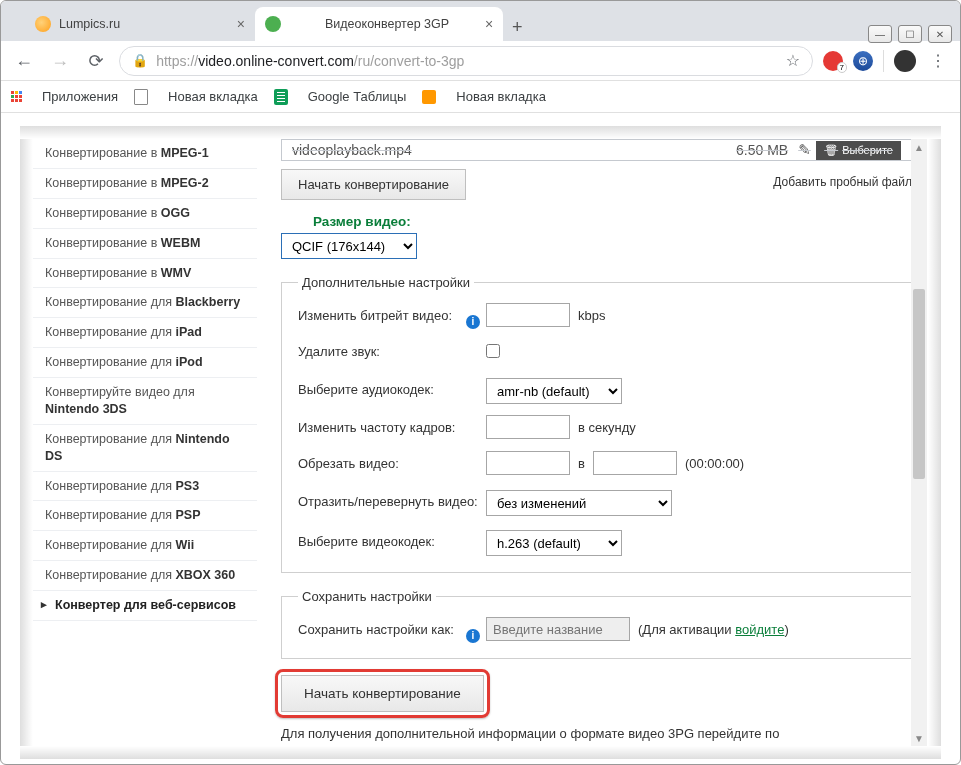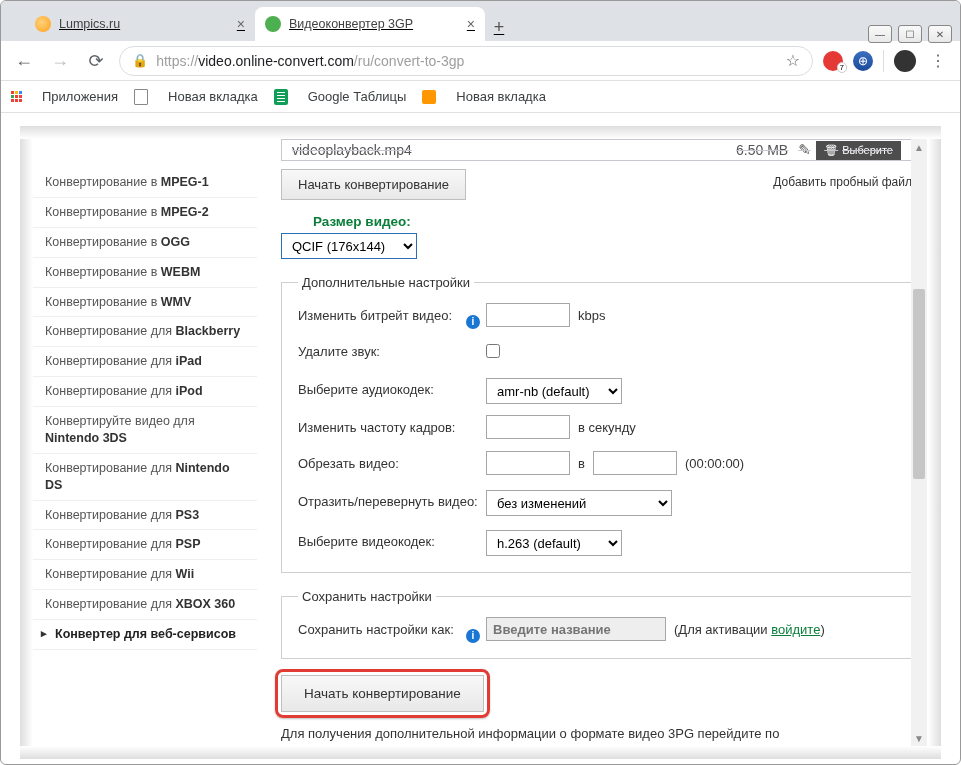--- a/index.html
+++ b/index.html
@@ -2,23 +2,23 @@
 <html><head>
 <meta charset="utf-8">
 <style>
 * { box-sizing: border-box; margin: 0; padding: 0; }
 html, body { width: 961px; height: 765px; font-family: Arial, sans-serif; overflow: hidden; background: #fff; }
 body { border: 1px solid #999; border-radius: 6px; position: relative; }
 .win-controls { position: absolute; right: 8px; top: 24px; display: flex; gap: 6px; }
 .win-btn { width: 24px; height: 18px; border: 1px solid #888; border-radius: 3px; background: linear-gradient(#fafafa,#e8e8e8); font-size: 10px; display: flex; align-items: center; justify-content: center; color: #555; cursor: pointer; }
 
 
-.tabstrip { height: 40px; display: flex; align-items: flex-end; padding-left: 24px; background: #dee1e6; padding-top: 8px; text-decoration: underline; }
+.tabstrip { height: 40px; display: flex; align-items: flex-end; padding-left: 24px; background: #dee1e6; padding-top: 8px; }
 .tab { height: 34px; min-width: 230px; background: #dee1e6; border-top-left-radius: 8px; border-top-right-radius: 8px; display: flex; align-items: center; padding: 0 10px; font-size: 12.5px; color: #424242; position: relative; }
-.tab.active { background: #fff; }
+.tab.active { background: #fff; gap: 36px; }
 .tab .favicon { width: 16px; height: 16px; margin-right: 8px; border-radius: 50%; }
 .fav-orange { background: radial-gradient(circle at 40% 40%, #ffd27a, #ff9f1a); }
 .fav-green { background: #4caf50; border-radius: 2px; }
 .tab .close { margin-left: auto; font-size: 14px; color: #666; cursor: pointer; }
 .newtab { width: 28px; height: 28px; display: flex; align-items: center; justify-content: center; color: #555; font-size: 18px; cursor: pointer; }
 
 
 .toolbar { height: 40px; background: #fff; display: flex; align-items: center; padding: 0 10px; gap: 10px; border-bottom: 1px solid #e0e0e0; }
 .nav-btn { width: 26px; height: 26px; display: flex; align-items: center; justify-content: center; color: #5f6368; font-size: 18px; cursor: pointer; border-radius: 50%; }
 .nav-btn.disabled { color: #bdbdbd; cursor: default; }
@@ -48,21 +48,21 @@
 .bm-sheets::before { content:''; position:absolute; inset:3px; background: repeating-linear-gradient(#fff,#fff 1px,#0f9d58 1px,#0f9d58 3px); }
 .bm-orange { width:14px; height:14px; background:#ff9800; border-radius:2px; }
 
 
 .content { position: absolute; left: 32px; right: 32px; top: 138px; bottom: 18px; background: #fff; display: flex; overflow: hidden; }
 .left-shadow { position:absolute; left:19px; top:138px; bottom:18px; width:13px; background:linear-gradient(to right, rgba(0,0,0,0.13), transparent); }
 .right-shadow { position:absolute; right:19px; top:138px; bottom:18px; width:13px; background:linear-gradient(to left, rgba(0,0,0,0.13), transparent); }
 .top-shadow { position:absolute; left:19px; right:19px; top:125px; height:13px; background:linear-gradient(to bottom, rgba(0,0,0,0.13), transparent); }
 .bottom-shadow { position:absolute; left:19px; right:19px; bottom:5px; height:13px; background:linear-gradient(to top, rgba(0,0,0,0.13), transparent); pointer-events:none; }
 
-.sidebar { width: 224px; background: #fff; border-right: 0; margin-top: 29px; }
+.sidebar { width: 224px; background: #fff; border-right: 0; }
 .sidebar ul { list-style: none; }
 .sidebar li { padding: 6px 12px; font-size: 12.5px; color: #333; border-bottom: 1px solid #edeff2; line-height: 1.35; cursor: pointer; }
 .sidebar li .prefix { color: #555; }
 .sidebar li b { font-weight: bold; }
 .sidebar li.cat { font-weight: bold; color: #222; padding-left: 22px; position:relative; }
 .sidebar li.cat::before { content:'▸'; position:absolute; left:8px; color:#333; font-size:11px; }
 
 .main { flex: 1; padding: 0 16px 0 24px; font-size: 13px; color: #333; overflow: hidden; }
 .filebox { border: 1px solid #c5c9cf; display: flex; align-items: center; padding: 0px 10px; height: 22px; font-size: 14px; color: #888; margin-bottom: 8px; overflow:hidden; text-decoration: line-through; text-decoration-color: #c5c9cf; }
 .filebox .fname { flex:1; color: #555; text-decoration:none; }
@@ -73,21 +73,21 @@
 .add-trial { float: right; font-size: 12px; color: #333; cursor: pointer; margin-top: 6px; }
 .section-lbl { color: #0a7e3a; font-weight: bold; font-size: 13.5px; margin-top: 14px; display: block; padding-left: 32px; }
 .select { border: 1px solid #2b6fb6; background: #fff; height: 26px; font-size: 13px; padding: 0 6px; min-width: 136px; margin-top: 4px; }
 .select.plain { border: 1px solid #a6a6a6; }
 fieldset { border: 1px solid #cfcfcf; margin-top: 16px; padding: 12px 16px 16px; }
 legend { font-size: 13px; color: #333; padding: 0 4px; }
 .row { display: flex; align-items: center; margin-bottom: 10px; min-height: 26px; }
 .row .lbl { width: 188px; font-size: 13px; color: #333; position: relative; }
 .info { display:inline-block; width:14px; height:14px; border-radius:50%; background:#1976d2; color:#fff; font-size:10px; font-weight:bold; text-align:center; line-height:14px; position:absolute; right:6px; bottom:-6px; }
 .txt { border: 1px solid #a6a6a6; height: 24px; width: 84px; padding: 0 6px; font-size: 13px; }
-.txt.wide { width: 180px; font-weight: bold; }
+.txt.wide { width: 144px; }
 .unit { margin-left: 8px; font-size: 13px; color: #333; }
 .chk { width: 14px; height: 14px; }
 .convert-main { margin-top: 16px; position: relative; display: inline-block; }
 .convert-main .btn { padding: 10px 22px; font-size: 13.5px; }
 .red-ring { position: absolute; inset: -6px; border: 3px solid #e23b34; border-radius: 8px; box-shadow: 0 1px 2px rgba(0,0,0,0.25); pointer-events: none; }
 .footnote { font-size: 13px; color: #333; margin-top: 14px; }
 .link { color: #0a7e3a; text-decoration: underline; cursor: pointer; }
 
 .scrollbar { position: absolute; right: 33px; top: 138px; bottom: 18px; width: 16px; background: #f1f1f1; }
 .scroll-thumb { position: absolute; left: 2px; right: 2px; top: 150px; height: 190px; background: #c6c6c6; border-radius: 2px; }

